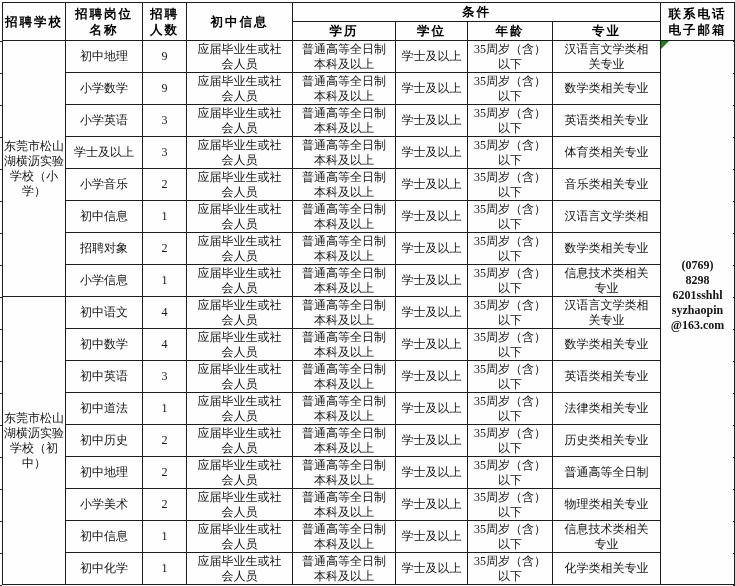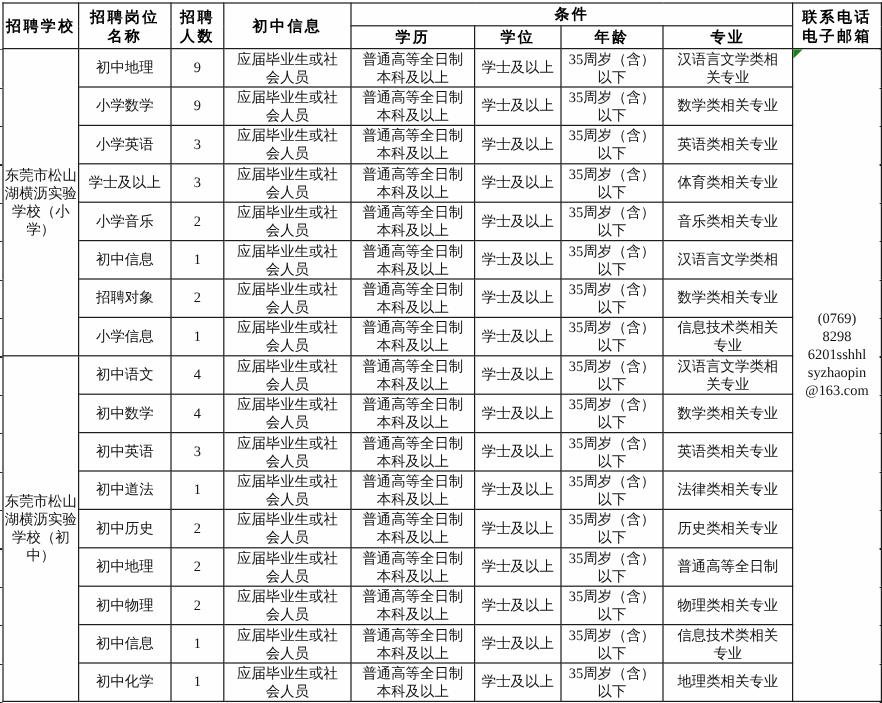--- a/index.html
+++ b/index.html
@@ -34,20 +34,21 @@
     color: #000;
   }
   td { font-size: 12px; line-height: 15px; }
   thead tr { height: 19px; }
   tbody tr { height: 32px; }
 
   td.contact {
     position: relative;
     padding-bottom: 35px;
     letter-spacing: 0;
+    font-weight: bold;
   }
   .flag {
     position: absolute; top: 0; left: 0;
     width: 0; height: 0;
     border-top: 8px solid #1f7f1f;
     border-right: 8px solid transparent;
   }
   
   .tick-strip {
     position: absolute; top: 41px; height: 545px; width: 2px;
@@ -273,21 +274,21 @@
           <td>应届毕业生或社
 会人员</td>
           <td>普通高等全日制
 本科及以上</td>
           <td>学士及以上</td>
           <td>35周岁（含）
 以下</td>
           <td>普通高等全日制</td>
         </tr>
         <tr>
-          <td>初中物理</td>
+          <td>小学美术</td>
           <td>2</td>
           <td>应届毕业生或社
 会人员</td>
           <td>普通高等全日制
 本科及以上</td>
           <td>学士及以上</td>
           <td>35周岁（含）
 以下</td>
           <td>物理类相关专业</td>
         </tr>
@@ -307,17 +308,17 @@
         <tr>
           <td>初中化学</td>
           <td>1</td>
           <td>应届毕业生或社
 会人员</td>
           <td>普通高等全日制
 本科及以上</td>
           <td>学士及以上</td>
           <td>35周岁（含）
 以下</td>
-          <td>地理类相关专业</td>
+          <td>化学类相关专业</td>
         </tr>
       </tbody>
   </table>
 </div>
 
 </body></html>

